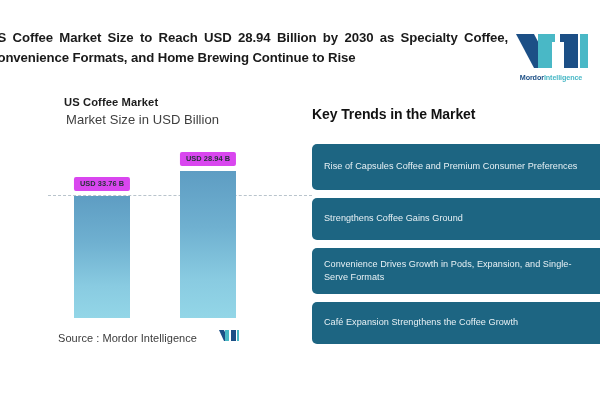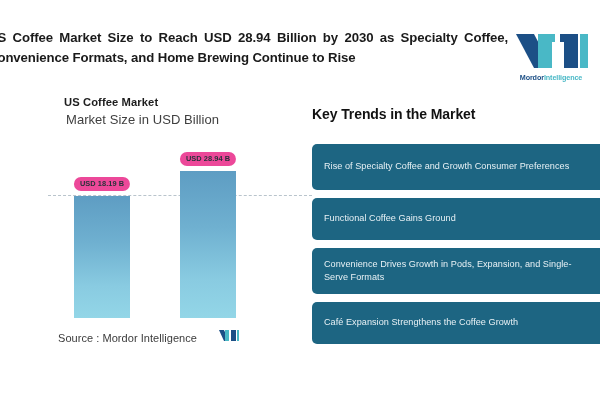--- a/index.html
+++ b/index.html
@@ -108,27 +108,27 @@
     position: absolute;
     bottom: 0;
     left: 0;
     width: 56px;
     background: linear-gradient(180deg, #5e9dc3 0%, #6fb0d0 38%, #89cbe1 74%, #93d6e7 100%);
   }
   .bar-value {
     position: absolute;
     left: 50%;
     transform: translateX(-50%);
-    background: #ec4899;
+    background: #d946ef;
     color: #27323a;
     font-size: 7.4px;
     font-weight: bold;
     letter-spacing: 0.05px;
     padding: 2.5px 6px 3px;
-    border-radius: 7px;
+    border-radius: 2px;
     white-space: nowrap;
   }
 
   #chart-source {
     position: absolute;
     left: 10px; top: 236px;
     font-size: 11px;
     color: #3b3b3b;
     letter-spacing: 0.05px;
     white-space: nowrap;
@@ -202,21 +202,21 @@
   <div id="chart-panel">
 
     <div id="chart-title">US Coffee Market</div>
     <div id="chart-subtitle">Market Size in USD Billion</div>
 
     <div id="plot">
       <div class="dash-line" id="ref-line" style="bottom: 122px;"></div>
 
       <div class="bar-group" id="group-0" style="left:26px;">
         <div class="bar" id="bar-0" style="height: 122px;"></div>
-        <div class="bar-value" id="val-0" style="bottom: 127px;">USD 18.19 B</div>
+        <div class="bar-value" id="val-0" style="bottom: 127px;">USD 33.76 B</div>
 
       </div>
 
       <div class="bar-group" id="group-1" style="left:132px;">
         <div class="bar" id="bar-1" style="height: 147px;"></div>
         <div class="bar-value" id="val-1" style="bottom: 152px;">USD 28.94 B</div>
 
       </div>
     </div>
 
@@ -226,24 +226,24 @@
       <polygon points="7,1 11,1 11,12 7,12" fill="#49b8c6"></polygon>
       <polygon points="13,1 18,1 18,12 13,12" fill="#1c4f86"></polygon>
       <polygon points="19,1 21,1 21,12 19,12" fill="#49b8c6"></polygon>
     </svg>
   </div>
 
   <div id="trends-panel">
     <div id="trends-title">Key Trends in the Market</div>
     <div id="trend-list">
         <div class="trend-card tall" style="background: rgb(29, 101, 130);">
-          <span>Rise of Specialty Coffee and Growth Consumer Preferences</span>
+          <span>Rise of Capsules Coffee and Premium Consumer Preferences</span>
         </div>
         <div class="trend-card" style="background: rgb(29, 101, 130);">
-          <span>Functional Coffee Gains Ground</span>
+          <span>Strengthens Coffee Gains Ground</span>
         </div>
         <div class="trend-card tall" style="background: rgb(29, 101, 130);">
           <span>Convenience Drives Growth in Pods, Expansion, and Single-Serve Formats</span>
         </div>
         <div class="trend-card" style="background: rgb(29, 101, 130);">
           <span>Café Expansion Strengthens the Coffee Growth</span>
         </div>
       </div>
   </div>
 

